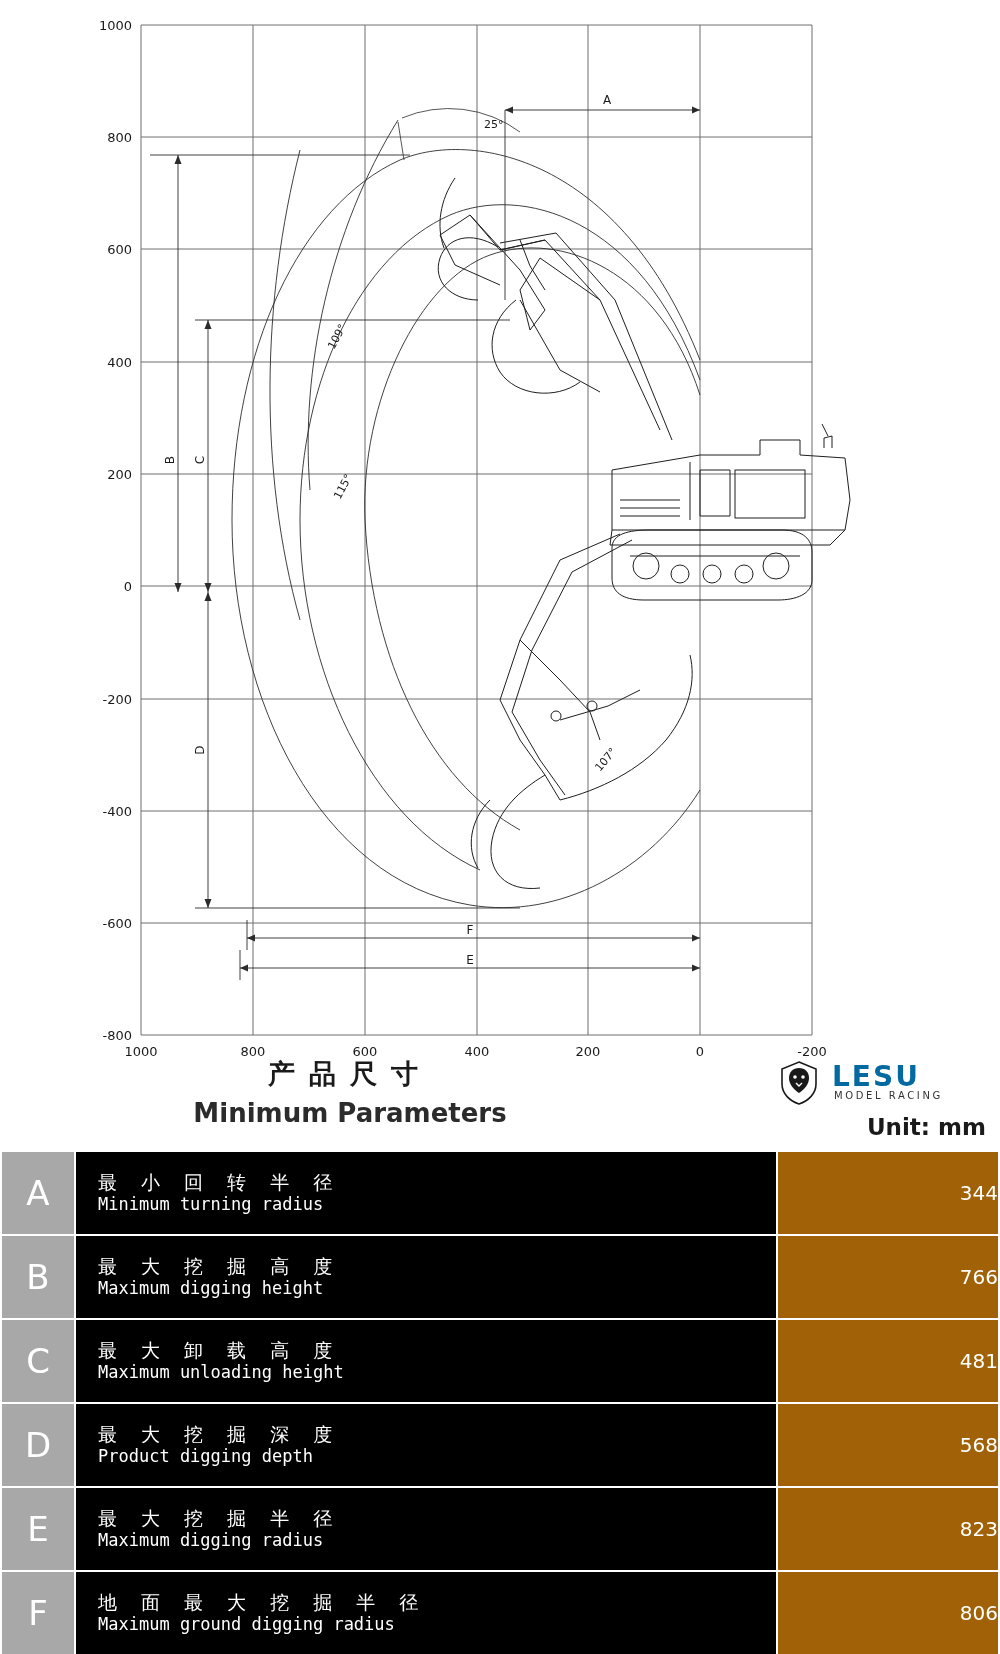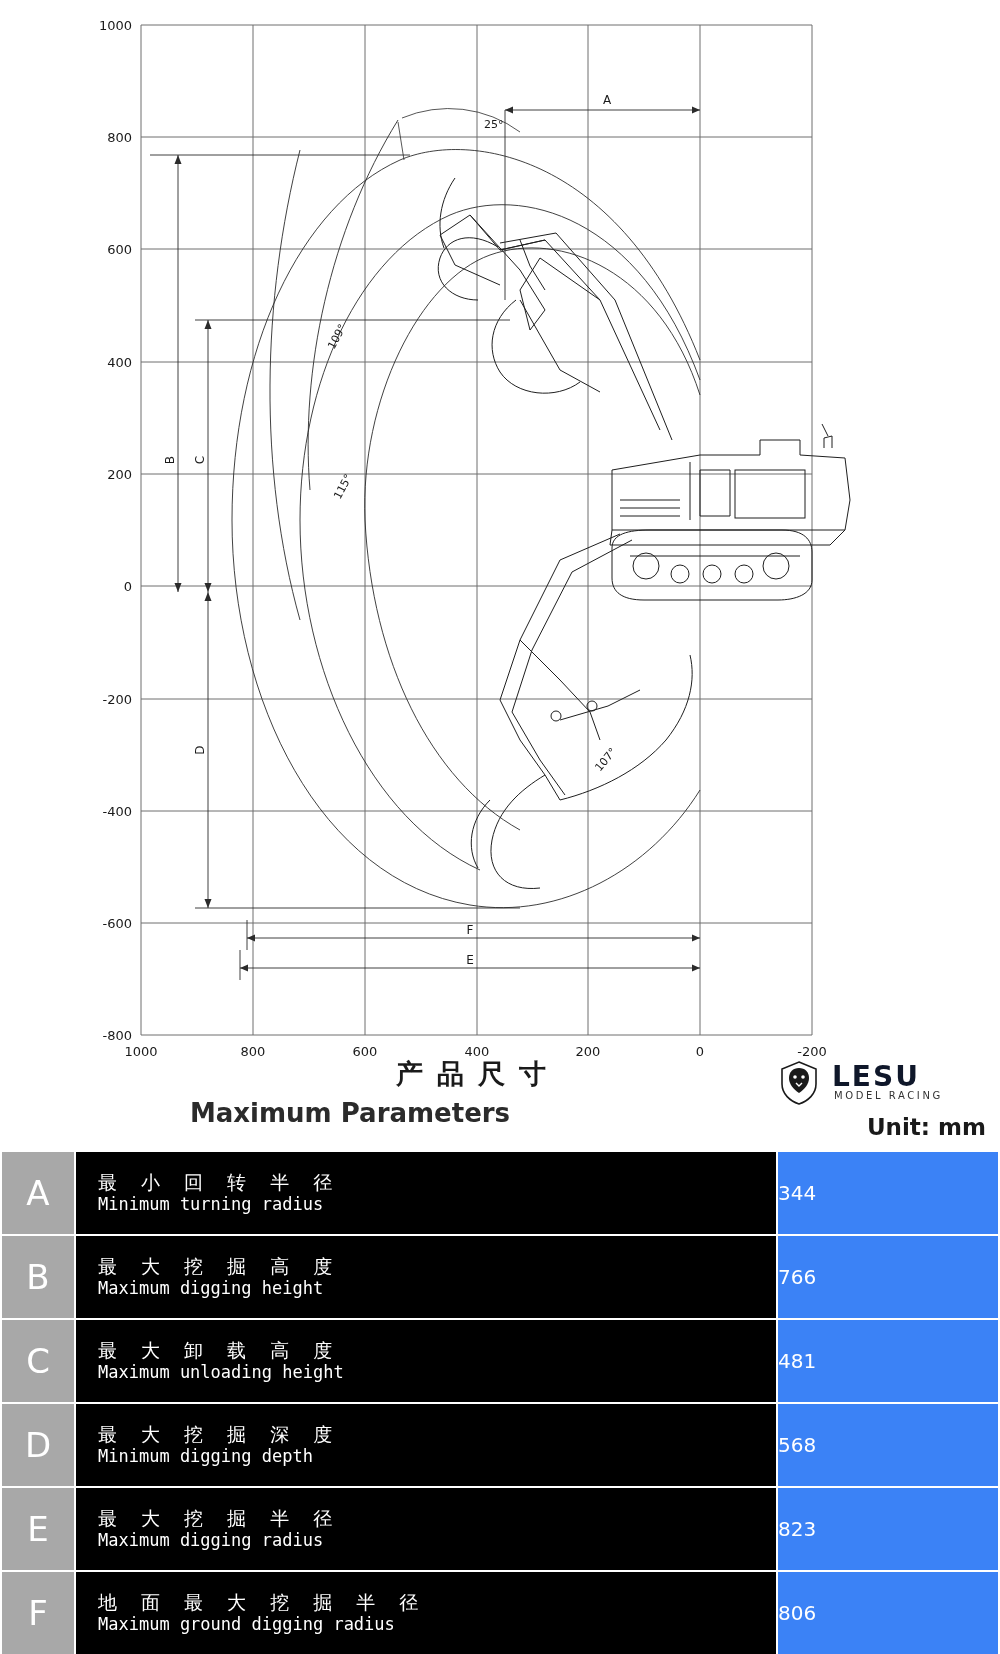--- a/index.html
+++ b/index.html
@@ -7,48 +7,48 @@
     width:1000px;height:1654px;background:#ffffff;
     font-family:"DejaVu Sans", sans-serif;
     position:relative;overflow:hidden;
   }
   .chart-wrap{position:absolute;left:0;top:0;width:1000px;height:1060px;}
   .chart-wrap svg{display:block;}
   .axis-label{font-family:"DejaVu Sans", sans-serif;font-size:13px;fill:#1a1a1a;}
   .dim-label{font-family:"DejaVu Sans", sans-serif;font-size:12px;fill:#1a1a1a;}
   .ang-label{font-family:"DejaVu Sans", sans-serif;font-size:11px;fill:#1a1a1a;}
   .cn-title{
-    position:absolute;left:140px;top:1056px;width:420px;text-align:right;
+    position:absolute;left:140px;top:1056px;width:420px;text-align:center;
     font-size:27px;font-weight:bold;letter-spacing:14px;color:#1a1a1a;
     font-family:"DejaVu Sans", sans-serif;
   }
   .en-title{
     position:absolute;left:140px;top:1098px;width:420px;text-align:center;
     font-size:26px;font-weight:bold;color:#2b2b2b;
     font-family:"DejaVu Sans", sans-serif;
   }
   .unit{
     position:absolute;right:14px;top:1114px;
     font-size:23px;font-weight:bold;color:#1a1a1a;
     font-family:"DejaVu Sans", sans-serif;
   }
   
   .logo{position:absolute;right:14px;top:1058px;width:210px;height:52px;}
   .logo-mark{position:absolute;left:0;top:2px;width:46px;height:46px;}
-  .logo-text{position:absolute;left:56px;top:2px;font-size:28px;font-weight:bold;letter-spacing:2px;color:#0f172a;font-family:"DejaVu Sans", sans-serif;}
+  .logo-text{position:absolute;left:56px;top:2px;font-size:28px;font-weight:bold;letter-spacing:2px;color:#0369a1;font-family:"DejaVu Sans", sans-serif;}
   .logo-sub{position:absolute;left:58px;top:32px;font-size:10px;letter-spacing:2.6px;color:#333;font-family:"DejaVu Sans", sans-serif;}
 
   
   .param-table{position:absolute;left:0;top:1150px;width:1000px;border-collapse:collapse;}
   .param-table tr{height:84px;}
   .param-table td{border:2px solid #ffffff;padding:0;}
   .col-key{width:72px;background:#a8a8a8;text-align:center;vertical-align:middle;}
   .col-key span{font-size:34px;color:#ffffff;font-family:"DejaVu Sans", sans-serif;}
   .col-desc{width:678px;background:#000000;padding-left:22px !important;vertical-align:middle;}
-  .col-val{background:#3b82f6;text-align:left;vertical-align:middle;}
+  .col-val{background:#a16207;text-align:right;vertical-align:middle;}
   .col-val span{font-size:20px;color:#ffffff;font-family:"DejaVu Sans", sans-serif;}
   .desc-cn{font-size:19px;color:#ffffff;letter-spacing:9px;font-family:"DejaVu Sans", sans-serif;line-height:1.25;}
   .desc-en{font-size:17px;color:#ffffff;font-family:"DejaVu Sans Mono", monospace;line-height:1.25;}
 </style>
 </head>
 <body>
 
 <div class="chart-wrap">
 <svg width="1000" height="1060" viewBox="0 0 1000 1060" xmlns="http://www.w3.org/2000/svg">
   <g stroke="#6f6f6f" stroke-width="1" fill="none">
@@ -206,21 +206,21 @@
     <text x="174" y="460" text-anchor="middle" transform="rotate(-90 174 460)">B</text>
     <text x="204" y="460" text-anchor="middle" transform="rotate(-90 204 460)">C</text>
     <text x="204" y="750" text-anchor="middle" transform="rotate(-90 204 750)">D</text>
     <text x="470" y="934" text-anchor="middle">F</text>
     <text x="470" y="964" text-anchor="middle">E</text>
   </g>
 </svg>
 </div>
 
 <div class="cn-title">产品尺寸</div>
-<div class="en-title">Maximum Parameters</div>
+<div class="en-title">Minimum Parameters</div>
 <div class="unit">Unit: mm</div>
 
 <div class="logo">
   <div class="logo-mark">
     <svg width="46" height="46" viewBox="0 0 46 46" xmlns="http://www.w3.org/2000/svg">
       <path d="M23 2 L40 9 L40 24 C40 34 32 41 23 44 C14 41 6 34 6 24 L6 9 Z" fill="none" stroke="#1a1a1a" stroke-width="1.6"></path>
       <path d="M23 8 C17 8 13 12 13 18 C13 24 17 29 23 33 C29 29 33 24 33 18 C33 12 29 8 23 8 Z" fill="#1a1a1a"></path>
       <circle cx="19" cy="17" r="1.8" fill="#fff"></circle>
       <circle cx="27" cy="17" r="1.8" fill="#fff"></circle>
       <path d="M20 23 L23 26 L26 23" fill="none" stroke="#fff" stroke-width="1.4"></path>
@@ -253,21 +253,21 @@
       <td class="col-desc">
         <div class="desc-cn">最 大 卸 载 高 度</div>
         <div class="desc-en">Maximum unloading height</div>
       </td>
       <td class="col-val"><span>481</span></td>
     </tr>
     <tr>
       <td class="col-key"><span>D</span></td>
       <td class="col-desc">
         <div class="desc-cn">最 大 挖 掘 深 度</div>
-        <div class="desc-en">Minimum digging depth</div>
+        <div class="desc-en">Product digging depth</div>
       </td>
       <td class="col-val"><span>568</span></td>
     </tr>
     <tr>
       <td class="col-key"><span>E</span></td>
       <td class="col-desc">
         <div class="desc-cn">最 大 挖 掘 半 径</div>
         <div class="desc-en">Maximum digging radius</div>
       </td>
       <td class="col-val"><span>823</span></td>

